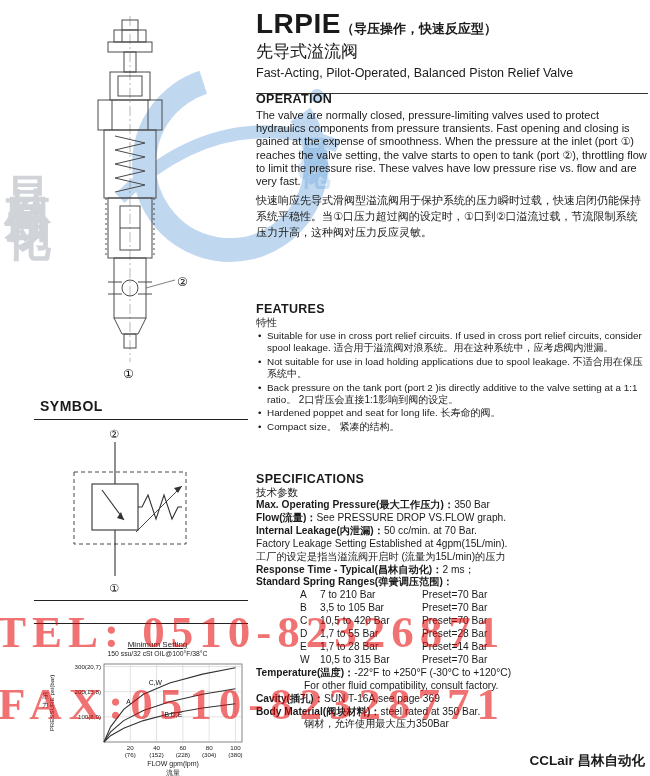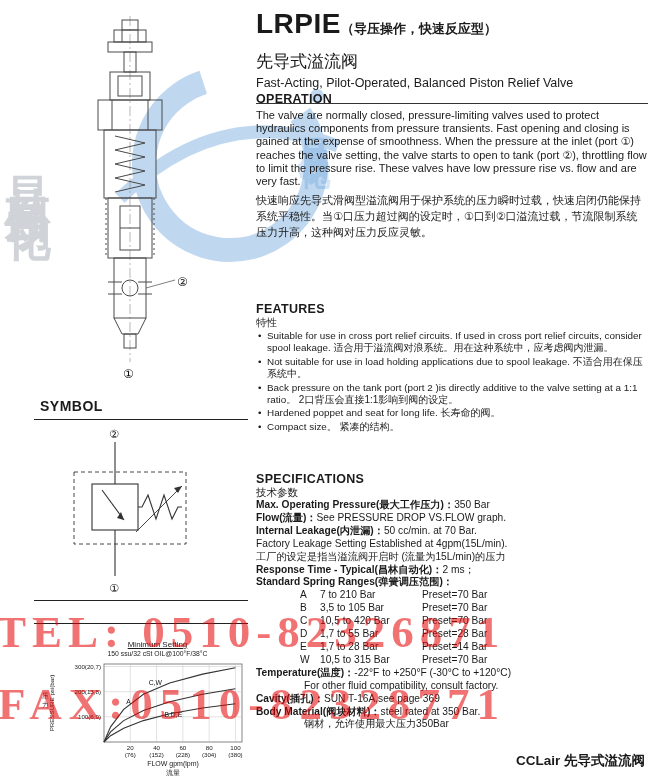--- a/index.html
+++ b/index.html
@@ -28,21 +28,21 @@
   .note1{position:absolute;left:75px;top:640px;width:165px;text-align:center;font-size:8px;z-index:2;text-decoration:underline;}
   .note2{position:absolute;left:75px;top:650px;width:165px;text-align:center;font-size:6.8px;z-index:2;}
   .chart-svg{position:absolute;left:40px;top:659px;z-index:2;}
   .xlab{position:absolute;left:104px;top:760px;width:138px;text-align:center;font-size:7px;z-index:2;}
   .xlab-cn{position:absolute;left:104px;top:768px;width:138px;text-align:center;font-size:7px;z-index:2;}
 
   
   .right-col{position:absolute;left:256px;top:8px;width:392px;z-index:2;}
   .model{font-size:28px;font-weight:bold;letter-spacing:.5px;}
   .model-note{font-size:13px;font-weight:bold;}
-  .title-cn{font-size:17px;margin-top:10px;}
+  .title-cn{font-size:17px;margin-top:0;}
   .title-en{font-size:12.5px;margin-top:3px;padding-bottom:13px;border-bottom:1.5px solid #333;}
   .sec-h{font-size:12.5px;font-weight:bold;letter-spacing:.3px;}
   .sec-h-cn{font-size:10.5px;line-height:13px;}
   .op{position:absolute;left:0;top:84px;width:392px;}
   .op-en{font-size:11px;line-height:13.2px;margin-top:3px;}
   .op-cn{font-size:11px;line-height:15.8px;margin-top:5px;}
   .features{position:absolute;left:0;top:294px;width:392px;}
   .feature-item{font-size:9.9px;line-height:12.4px;padding-left:11px;position:relative;margin-top:1px;}
   .feature-item .bullet{position:absolute;left:2px;top:0;}
   .feature-item .cn{font-size:10px;}
@@ -230,14 +230,14 @@
       <div id="specs-bottom">
           <div class="spec-line"><strong>Temperature(温度)：</strong>-22°F to +250°F (-30°C to +120°C)</div>
           <div class="spec-line indent">For other fluid compatibility, consult factory.</div>
           <div class="spec-line"><strong>Cavity(插孔)：</strong>SUN T-16A,see page 369</div>
           <div class="spec-line"><strong>Body Material(阀块材料)：</strong>steel rated at 350 Bar.</div>
           <div class="spec-line indent">钢材，允许使用最大压力350Bar</div>
         </div>
     </div>
   </div>
 
-  <div class="footer">CCLair 先导式溢流阀</div>
+  <div class="footer">CCLair 昌林自动化</div>
 </div>
 
 </body></html>

